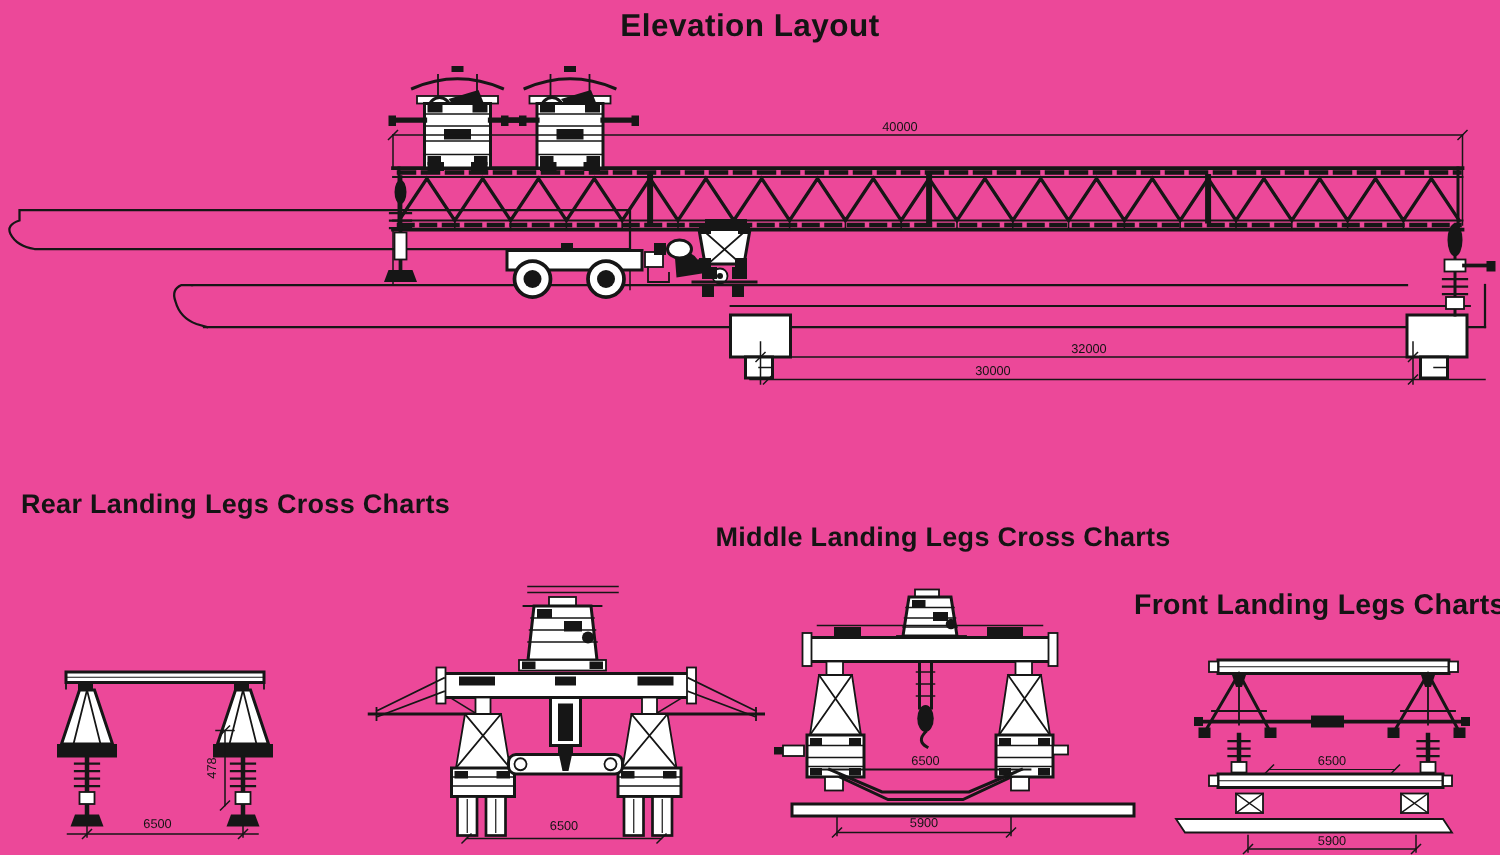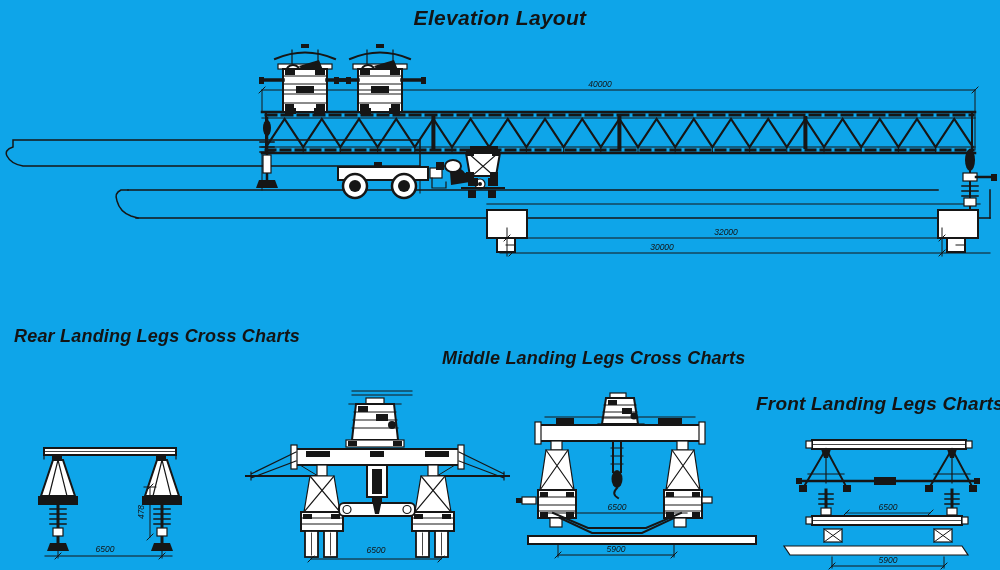--- a/index.html
+++ b/index.html
@@ -1,22 +1,22 @@
 <!DOCTYPE html>
 <html><head>
 <meta charset="utf-8">
 <style>
   html,body{margin:0;padding:0;background:#fff;}
-  #canvas{position:relative;width:1000px;height:570px;background:#0ea5e9;overflow:hidden;
-          font-family:"Liberation Sans",sans-serif;color:#141414;font-style:italic;}
+  #canvas{position:relative;width:1000px;height:570px;background:#ec4899;overflow:hidden;
+          font-family:"Liberation Sans",sans-serif;color:#141414;}
   .title-main{position:absolute;top:6px;left:0;width:100%;text-align:center;
               font-size:21px;font-weight:600;letter-spacing:.3px;}
   .title-sec{position:absolute;font-size:18px;font-weight:600;letter-spacing:.2px;white-space:nowrap;text-align:right;}
   #t-rear{left:14px;top:326px;}
-  #t-middle{left:442px;top:348px;}
+  #t-middle{left:477px;top:348px;}
   #t-front{left:756px;top:393px;font-size:19px;}
   svg{position:absolute;}
   svg text{font-family:"Liberation Sans",sans-serif;font-size:8.5px;fill:#141414;}
   .ln{stroke:#161616;fill:none;stroke-width:1.5;stroke-linecap:square;}
   .w08{stroke-width:.8}.w1{stroke-width:1}.w12{stroke-width:1.2}.w2{stroke-width:2}
   .w22{stroke-width:2.2}.w25{stroke-width:2.5}.w3{stroke-width:3}.w35{stroke-width:3.5}.w4{stroke-width:4}
   .fw{fill:#ffffff;stroke:#161616;}
   .fb{fill:#161616;stroke:none;}
 </style>
 </head>

